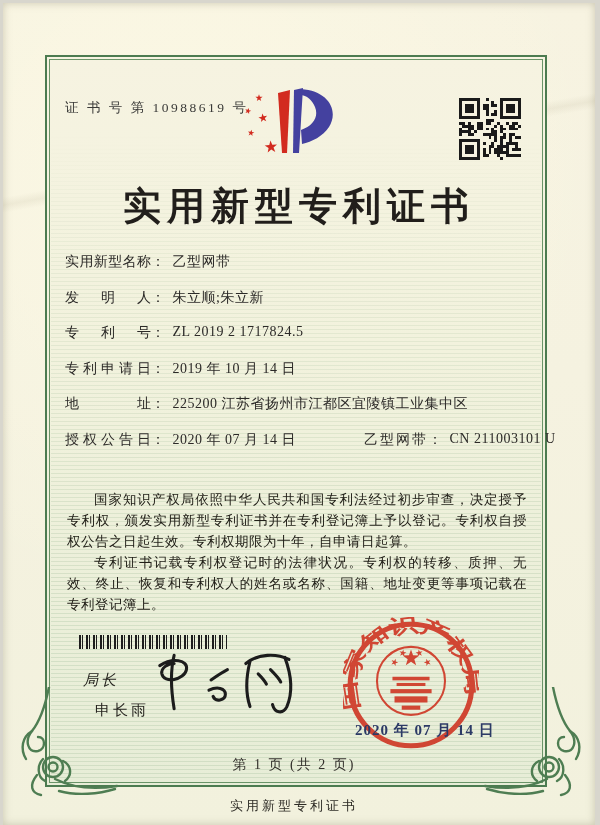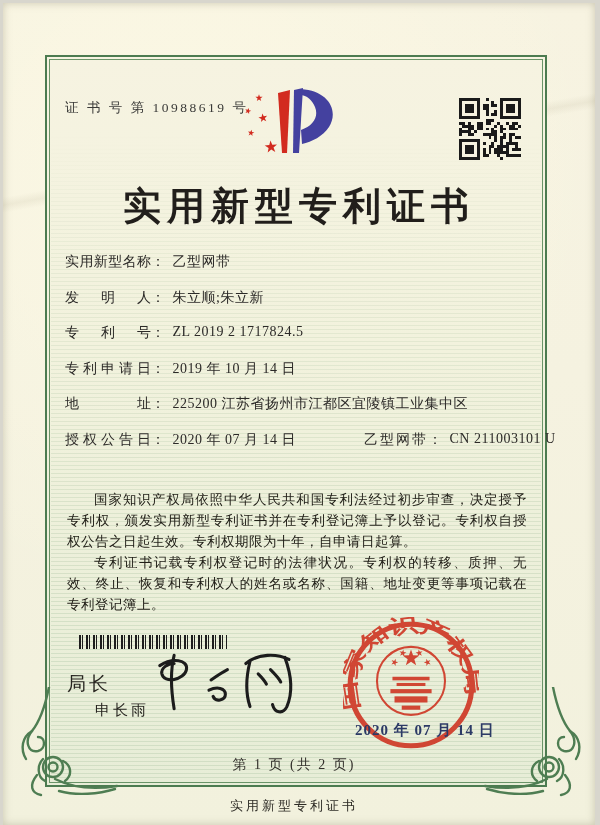--- a/index.html
+++ b/index.html
@@ -55,21 +55,21 @@
   }
   .paras p{margin:0;text-indent:2em;letter-spacing:.5px;}
   .barcode{
     position:absolute;left:76px;top:632px;width:148px;height:14px;
     background:repeating-linear-gradient(90deg,
       #1d1d1d 0 2px, transparent 2px 3px,
       #1d1d1d 3px 4px, transparent 4px 7px,
       #1d1d1d 7px 9px, transparent 9px 10px,
       #1d1d1d 10px 11px, transparent 11px 14px);
   }
-  .signer-title{position:absolute;left:64px;top:668px;font-size:19px;color:#26241f;letter-spacing:3px;}
+  .signer-title{position:absolute;left:80px;top:668px;font-size:15px;color:#26241f;letter-spacing:3px;font-style:italic;}
   .signer-name{position:absolute;left:92px;top:698px;font-size:15px;color:#26241f;letter-spacing:3px;}
   .signature{position:absolute;left:140px;top:638px;width:175px;height:82px;}
   .seal{position:absolute;left:340px;top:614px;width:136px;height:136px;opacity:.92;}
   .seal-date{
     position:absolute;left:352px;top:718px;font-size:15px;font-weight:600;
     color:#2c3a66;letter-spacing:1px;white-space:nowrap;
   }
   .page-num{
     position:absolute;left:42px;width:498px;top:753px;text-align:center;
     font-size:14px;color:#33312c;letter-spacing:2px;

